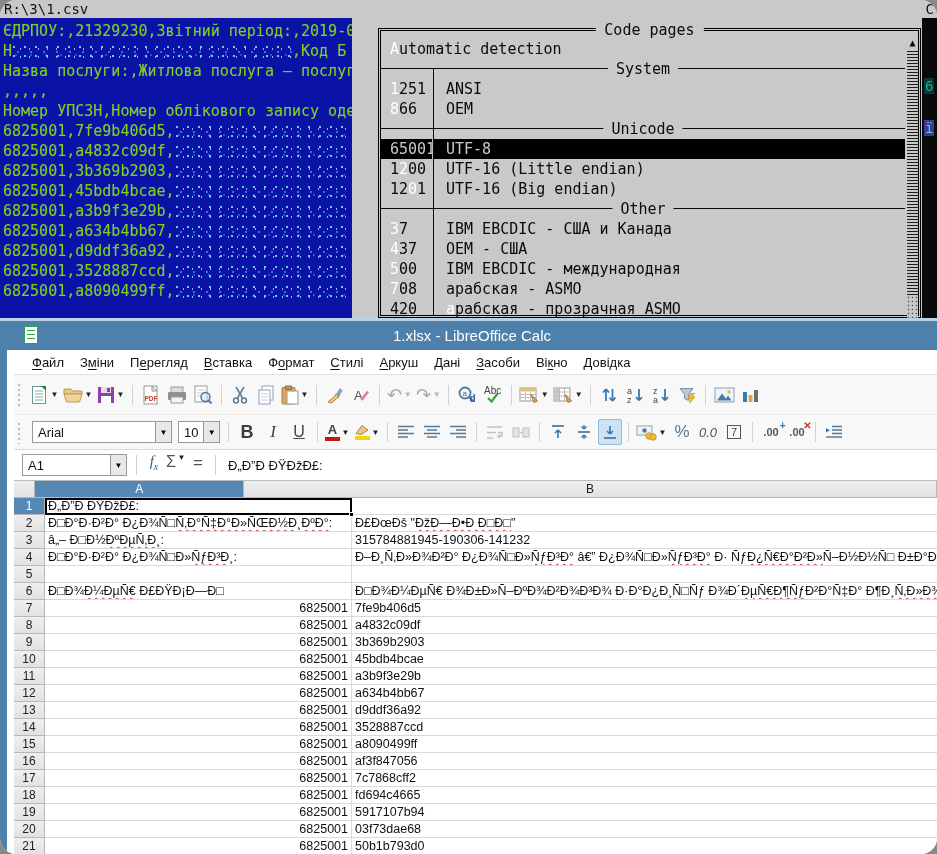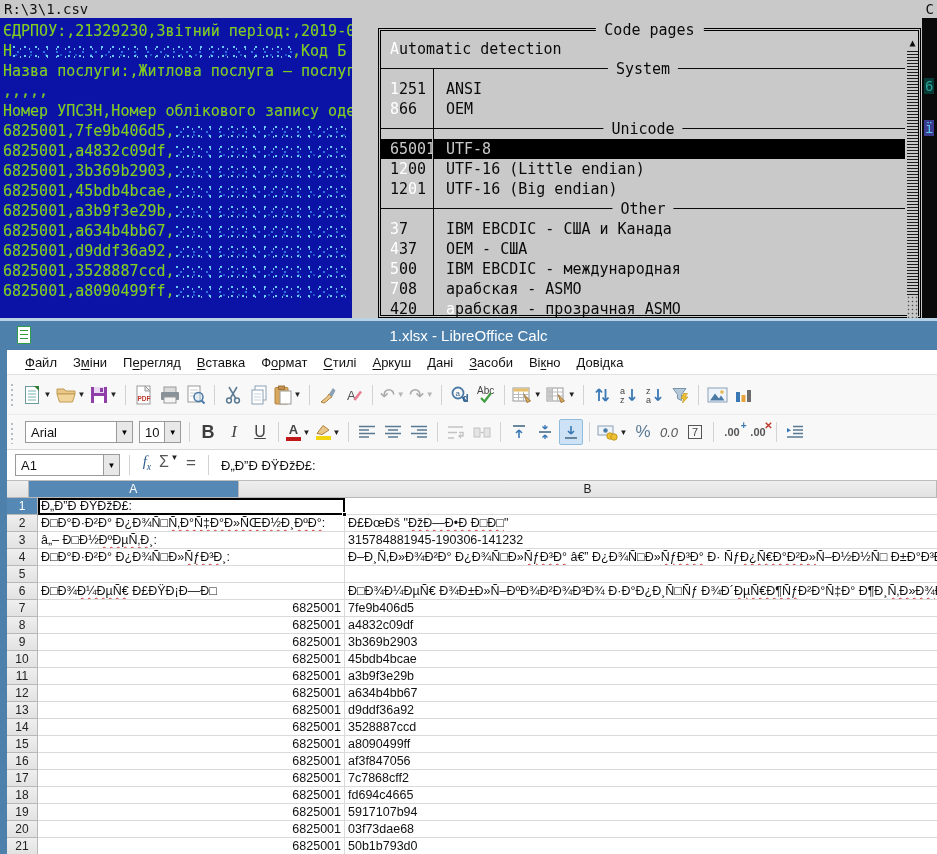--- a/index.html
+++ b/index.html
@@ -1,18 +1,18 @@
 <!DOCTYPE html>
 <html><head>
 <meta charset="utf-8">
 <style>
   * { margin:0; padding:0; box-sizing:border-box; }
   html,body { background:#888; }
   .screen { position:relative; width:937px; height:854px; overflow:hidden; background:#c9c9c9;
-            font-family:"Liberation Sans", sans-serif; }
+            font-family:"Liberation Sans", sans-serif;border-radius:16px; }
 
   
   .console-region { position:relative; width:937px; height:318px; background:#c9c9c9;
                     font-family:"DejaVu Sans Mono", monospace; }
   .console-titlebar { position:absolute; left:0; top:0; width:937px; height:18px;
                       color:#111; font-size:14px; line-height:18px; padding-left:4px; white-space:pre; }
   .console-corner { position:absolute; right:3px; top:0; font-size:14px; line-height:18px; color:#111; }
   .console-body { position:absolute; left:0; top:18px; width:352px; height:300px;
                   background:#0b12a6; overflow:hidden; padding:3px 0 0 3px; }
   .cline { height:20px; line-height:20px; font-size:15px; color:#84cc16; white-space:pre; text-shadow:0 0 1px rgba(60,200,248,.4); }
@@ -50,21 +50,21 @@
   .cp-scroll { position:absolute; top:6px; right:-1px; bottom:-3px; width:13px; }
   .cp-scroll .arr { display:block; text-align:center; font-size:10px; line-height:12px; color:#0a0a0a; }
   .cp-track { position:absolute; top:14px; bottom:22px; left:1px; width:11px;
               background:repeating-linear-gradient(180deg,#1c1c1c 0 1px,#c9c9c9 1px 3px); }
   .cp-thumb { position:absolute; bottom:0; left:1px; width:11px; height:22px;
               background-image:radial-gradient(circle at 1.5px 1.5px,#555 .7px,transparent 1.1px);
               background-size:4px 4px; background-color:#c9c9c9; }
 
   
   .frame-line { width:937px; height:3px; background:#b9d2e4; }
-  .calc { position:relative; width:937px; border-left:7px solid #4d81ab; background:#fff; }
+  .calc { position:relative; width:937px; border-left:7px solid #4d81ab; background:#fff;padding-left:7px; }
   .titlebar { position:relative; height:29px; background:#4d81ab; margin-left:-7px; padding-left:7px; }
   .calc-icon { position:absolute; left:17px; top:5px; width:14px; height:18px; background:#fff;
                border:1.5px solid #2f9e44; border-radius:1px; }
   .calc-icon::before { content:""; position:absolute; left:2px; top:3px; right:2px; height:9px;
                background:repeating-linear-gradient(180deg,#2f9e44 0 1.5px,transparent 1.5px 4px); }
   .title-text { position:absolute; left:0; right:0; top:0; line-height:29px; text-align:center;
                 color:#fff; font-size:15px; }
   .menubar { display:flex; align-items:center; height:25px; background:#fff; border-bottom:1px solid #e2e2e2;
              padding-left:10px; font-size:13px; color:#111; }
   .menu-item { padding:0 8px; line-height:25px; cursor:default; }
@@ -90,21 +90,21 @@
   .stack .bar { width:15px; height:4px; margin-top:1px; }
   .stack .tga { font-size:13px; font-weight:bold; color:#444; line-height:12px; }
   .uni { font-size:18px; color:#a9a9a9; line-height:16px; }
   .date7 { border:1.5px solid #555; font-size:11px; line-height:12px; padding:0 3px; color:#444; }
   .decimal { font-size:11px; color:#555; font-weight:bold; position:relative; }
   .decimal b { position:absolute; top:-6px; right:-7px; font-size:10px; }
   .combo { display:flex; height:22px; border:1px solid #9a9a9a; background:#fff; margin:0 3px; align-items:center; }
   .combo .cval { padding:0 5px; font-size:13px; color:#111; flex:1; }
   .combo .cbtn { width:16px; height:100%; background:#e8e8e8; border-left:1px solid #9a9a9a;
                  font-size:8px; display:flex; align-items:center; justify-content:center; }
-  .combo.font { width:108px; } .combo.size { width:42px; }
+  .combo.font { width:140px; } .combo.size { width:42px; }
 
   .formulabar { display:flex; align-items:center; height:31px; background:#fff; border-bottom:1px solid #bdbdbd; }
   .fb-sep { width:1px; height:20px; background:#d2d2d2; margin:0 6px; }
   .fb-btn { display:flex; align-items:flex-start; justify-content:center; min-width:22px; height:24px; }
   .fx { font-style:italic; color:#2e5e8e; font-size:15px; font-family:"Liberation Serif",serif; }
   .fx sub { font-size:10px; }
   .sigma { font-size:16px; color:#555; }
   .equals { font-size:17px; color:#555; }
   .fb-input { flex:1; font-size:13px; color:#111; padding-left:6px; white-space:pre; overflow:hidden; }
 

